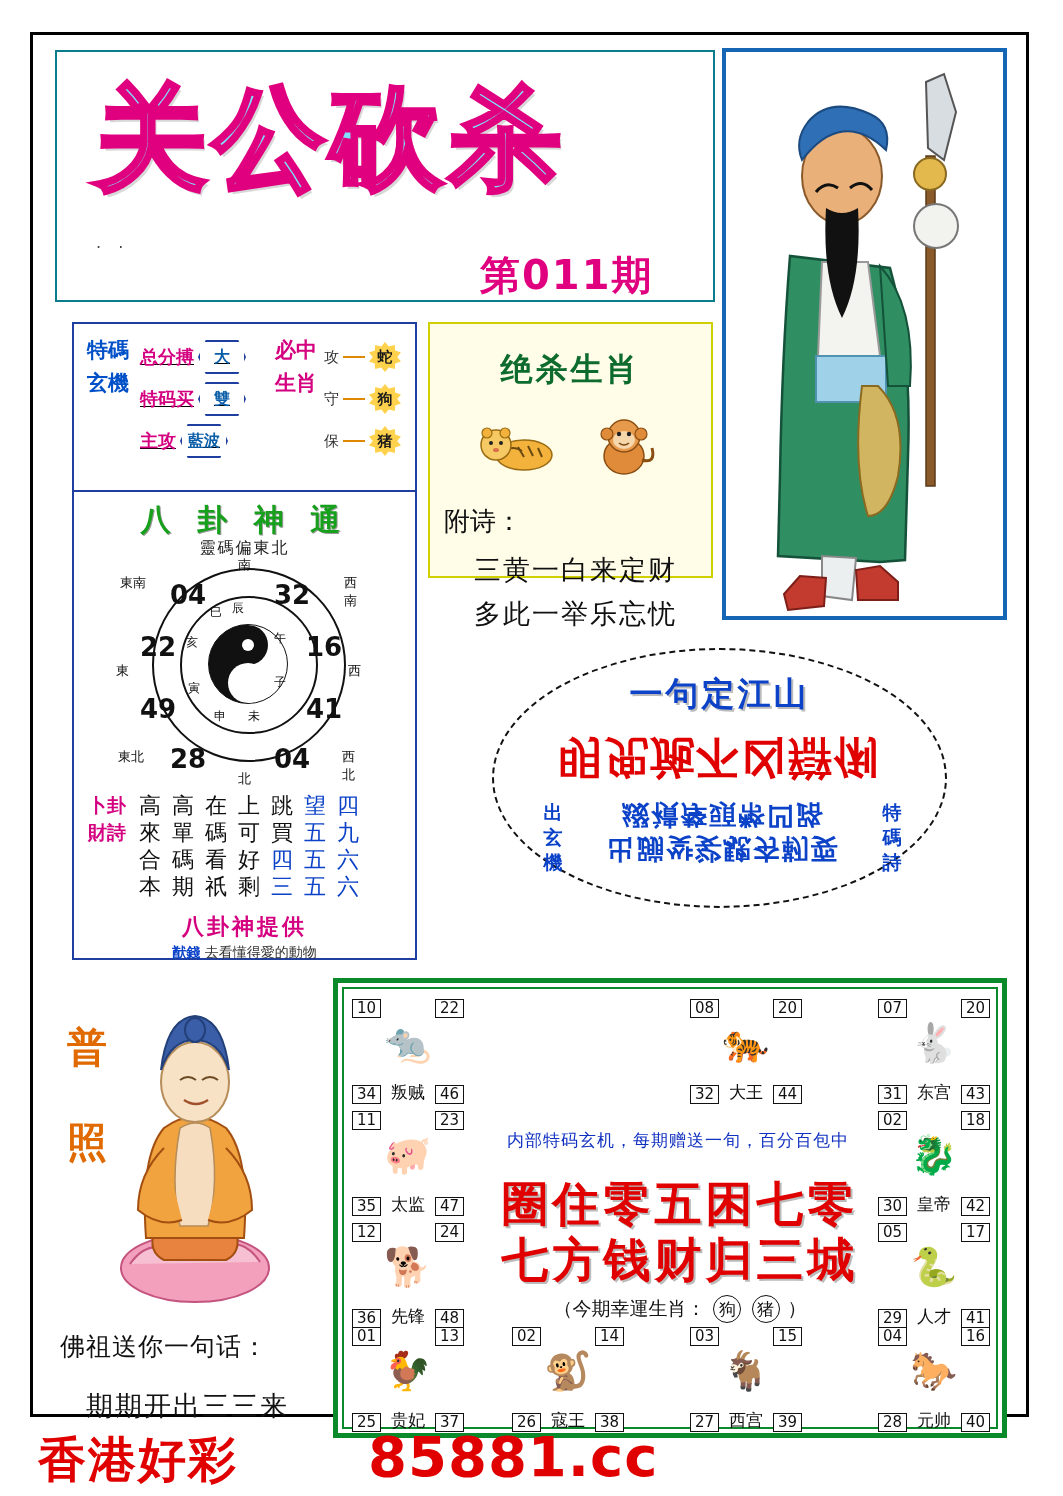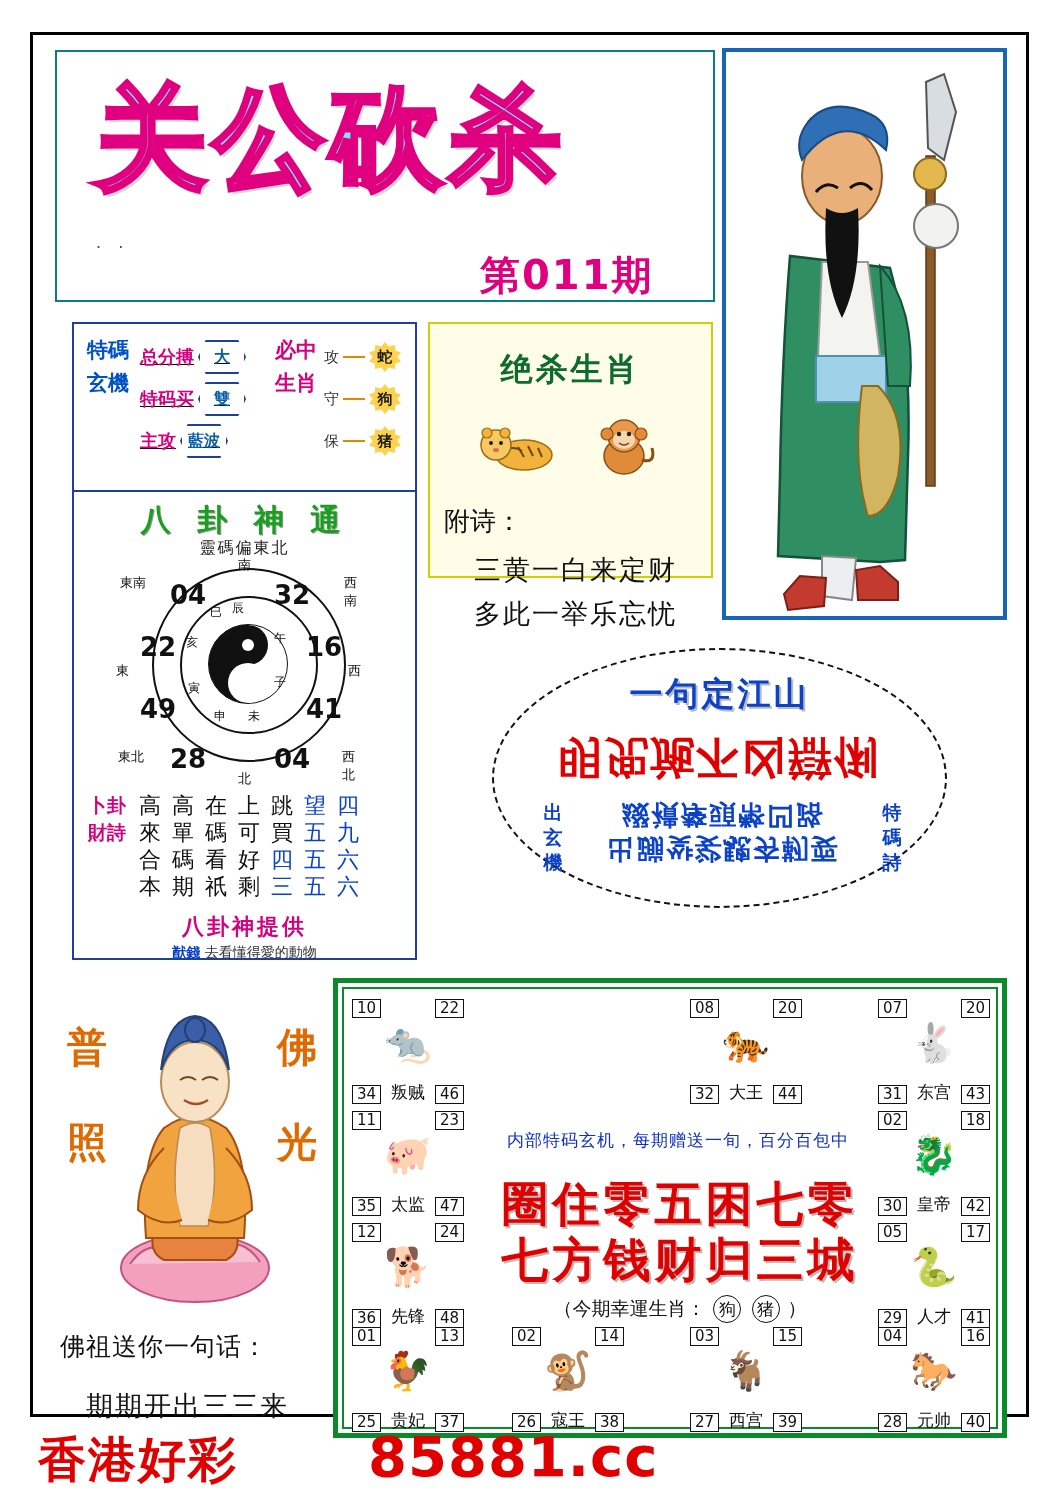--- a/index.html
+++ b/index.html
@@ -400,21 +400,20 @@
     <div class="oval-main">明兜施不凶辯俐</div>
     <div class="oval-l">出玄機</div>
     <div class="oval-r">特碼詩</div>
     <div class="oval-mid">
       <div>出蹦썇娑驄夯靭耍</div>
       <div>綴䙡孷頭幣凹路</div>
     </div>
   </div>
 
   <div class="pu">普照</div>
-  <div class="fo">佛光</div>
   <div class="buddha">
     <svg width="170" height="330" viewBox="0 0 170 330">
       <ellipse cx="85" cy="290" rx="74" ry="34" fill="#f3a0bd" stroke="#c4537d" stroke-width="2"></ellipse>
       <path d="M20 286 q18 -26 44 -12 q20 -22 42 -2 q26 -16 44 12" fill="#f7c0d2" stroke="#c4537d" stroke-width="2"></path>
       <path d="M44 254 q40 -26 82 0 q6 20 -10 28 l-62 0 q-16 -8 -10 -28z" fill="#e8823f" stroke="#a44f12" stroke-width="2"></path>
       <path d="M54 150 q30 -22 62 0 q24 28 18 110 l-98 0 q-6 -82 18 -110z" fill="#f0a33f" stroke="#a44f12" stroke-width="2"></path>
       <path d="M70 150 q16 -10 30 0 q10 54 -2 98 l-28 0 q-10 -44 0 -98z" fill="#f6ddc0" stroke="#b68c58" stroke-width="1.5"></path>
       <path d="M54 170 q-26 26 -26 62 q22 18 44 10" fill="#f0a33f" stroke="#a44f12" stroke-width="2"></path>
       <path d="M116 170 q26 26 26 62 q-22 18 -44 10" fill="#f0a33f" stroke="#a44f12" stroke-width="2"></path>
       <ellipse cx="85" cy="104" rx="34" ry="40" fill="#f7e2c6" stroke="#b68c58" stroke-width="2"></ellipse>

